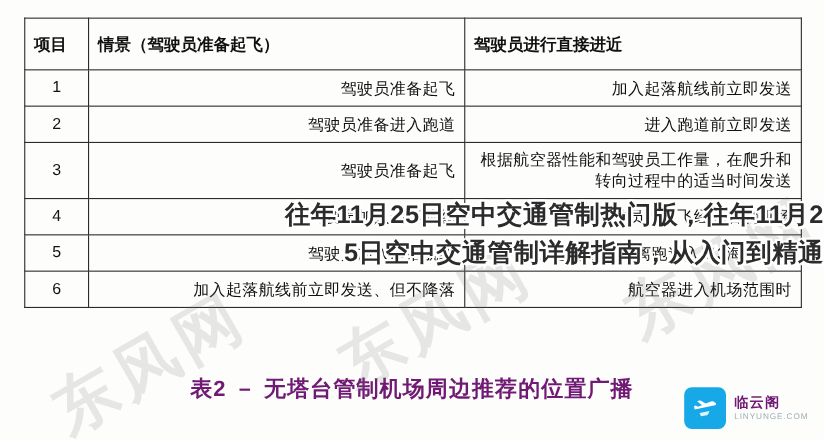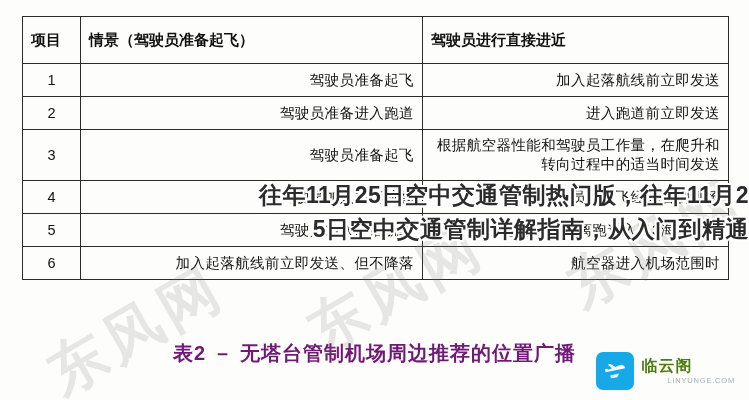--- a/index.html
+++ b/index.html
@@ -134,31 +134,30 @@
     align-items: center;
     justify-content: center;
   }
   .logo-mark svg { display: block; }
   .logo-text {
     display: flex;
     flex-direction: column;
     line-height: 1.1;
   }
   .logo-cn {
-    font-size: 16px;
-    font-weight: bold;
-    color: #4d7c0f;
+    font-size: 13px;
+    font-weight: bold;
+    color: #701a75;
     letter-spacing: 1px;
   }
   .logo-en {
     font-size: 7.5px;
     color: #9fb0bb;
     letter-spacing: 0.8px;
     margin-top: 2px;
-    margin-left: 26px;
   }
 </style>
 </head>
 <body>
 
 <div id="page">
 
   <div class="table-wrap">
     <table class="atc">
       <colgroup>

